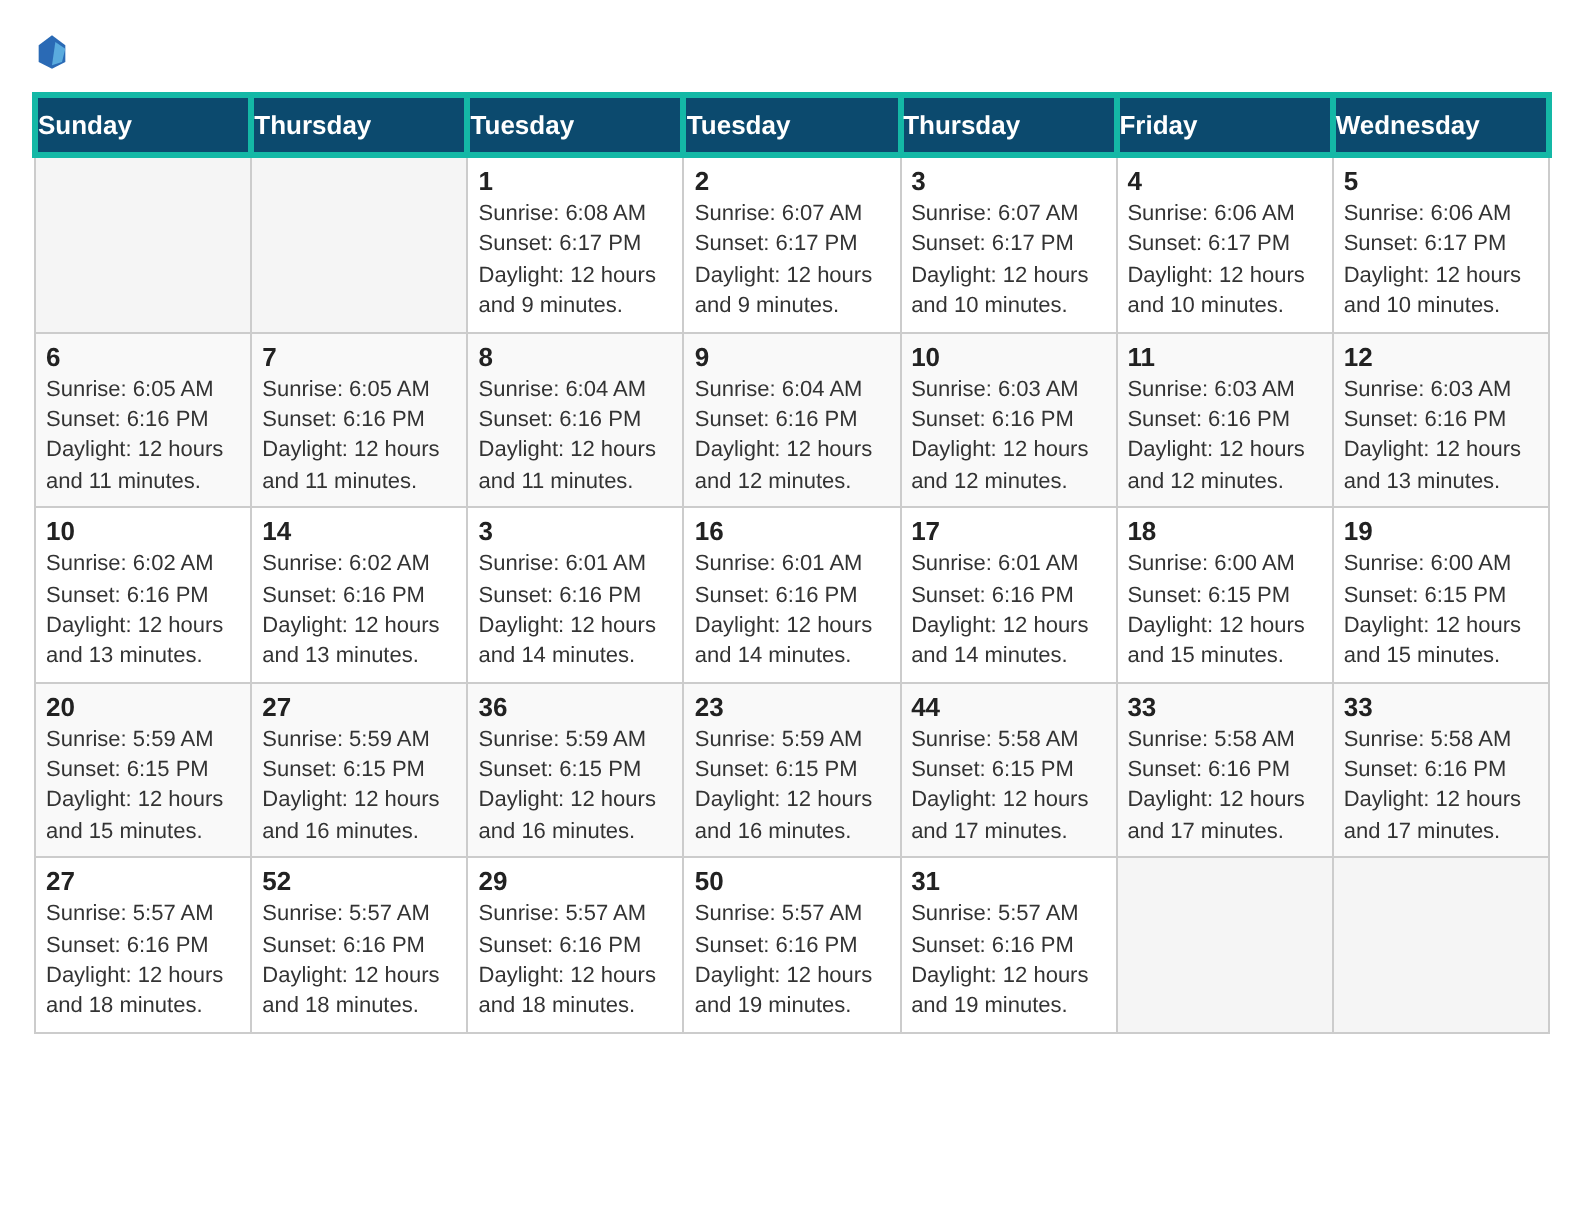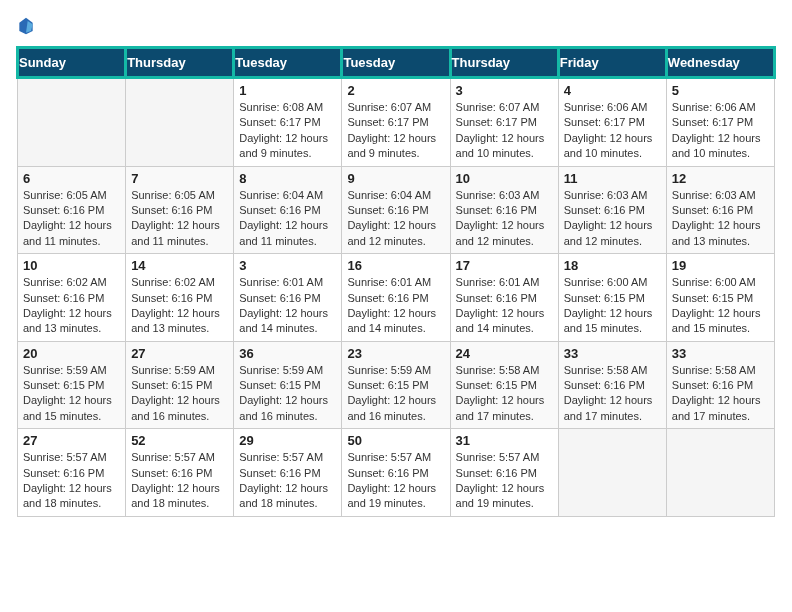--- a/index.html
+++ b/index.html
@@ -222,21 +222,21 @@
         </td>
         <td>
           <span class="day-number">36</span>
           <div class="day-info">Sunrise: 5:59 AM<br>Sunset: 6:15 PM<br>Daylight: 12 hours and 16 minutes.</div>
         </td>
         <td>
           <span class="day-number">23</span>
           <div class="day-info">Sunrise: 5:59 AM<br>Sunset: 6:15 PM<br>Daylight: 12 hours and 16 minutes.</div>
         </td>
         <td>
-          <span class="day-number">24</span>
+          <span class="day-number">44</span>
           <div class="day-info">Sunrise: 5:58 AM<br>Sunset: 6:15 PM<br>Daylight: 12 hours and 17 minutes.</div>
         </td>
         <td>
           <span class="day-number">33</span>
           <div class="day-info">Sunrise: 5:58 AM<br>Sunset: 6:16 PM<br>Daylight: 12 hours and 17 minutes.</div>
         </td>
         <td>
           <span class="day-number">33</span>
           <div class="day-info">Sunrise: 5:58 AM<br>Sunset: 6:16 PM<br>Daylight: 12 hours and 17 minutes.</div>
         </td>

